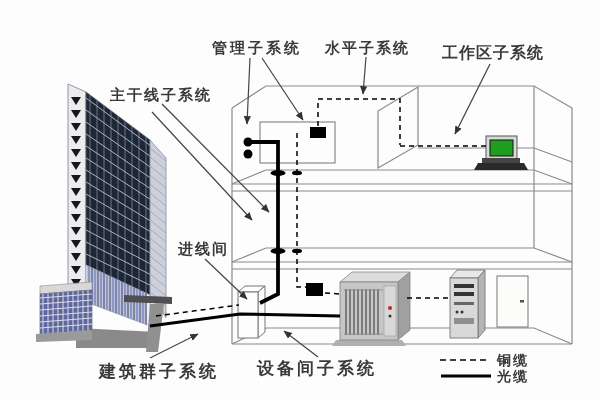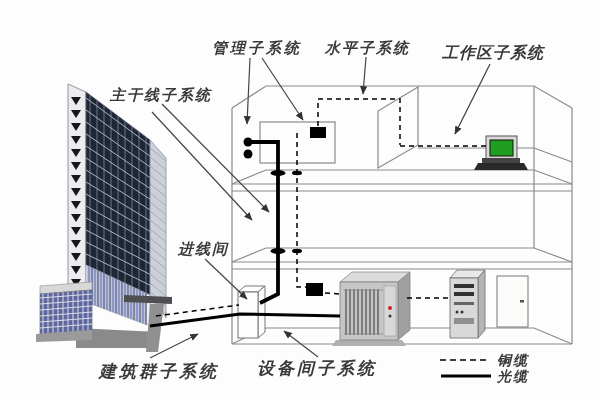--- a/index.html
+++ b/index.html
@@ -1,17 +1,17 @@
 <!DOCTYPE html>
 <html><head>
 <meta charset="utf-8">
 <style>
   html,body{margin:0;padding:0;background:#fff;}
   .stage{position:relative;width:600px;height:400px;background:#fdfdfd;overflow:hidden;
-         font-family:"DejaVu Sans","Liberation Sans",sans-serif;font-style:italic;}
+         font-family:"DejaVu Sans","Liberation Sans",sans-serif;}
   svg{display:block}
   text{font-family:"DejaVu Sans","Liberation Sans",sans-serif;font-weight:bold;fill:#3a3a3a;}
 </style>
 </head>
 <body>
 
 <div class="stage">
 <svg width="600" height="400" viewBox="0 0 600 400">
   <defs>
     <marker id="arr" markerWidth="8" markerHeight="7" refX="6.5" refY="3" orient="auto">

